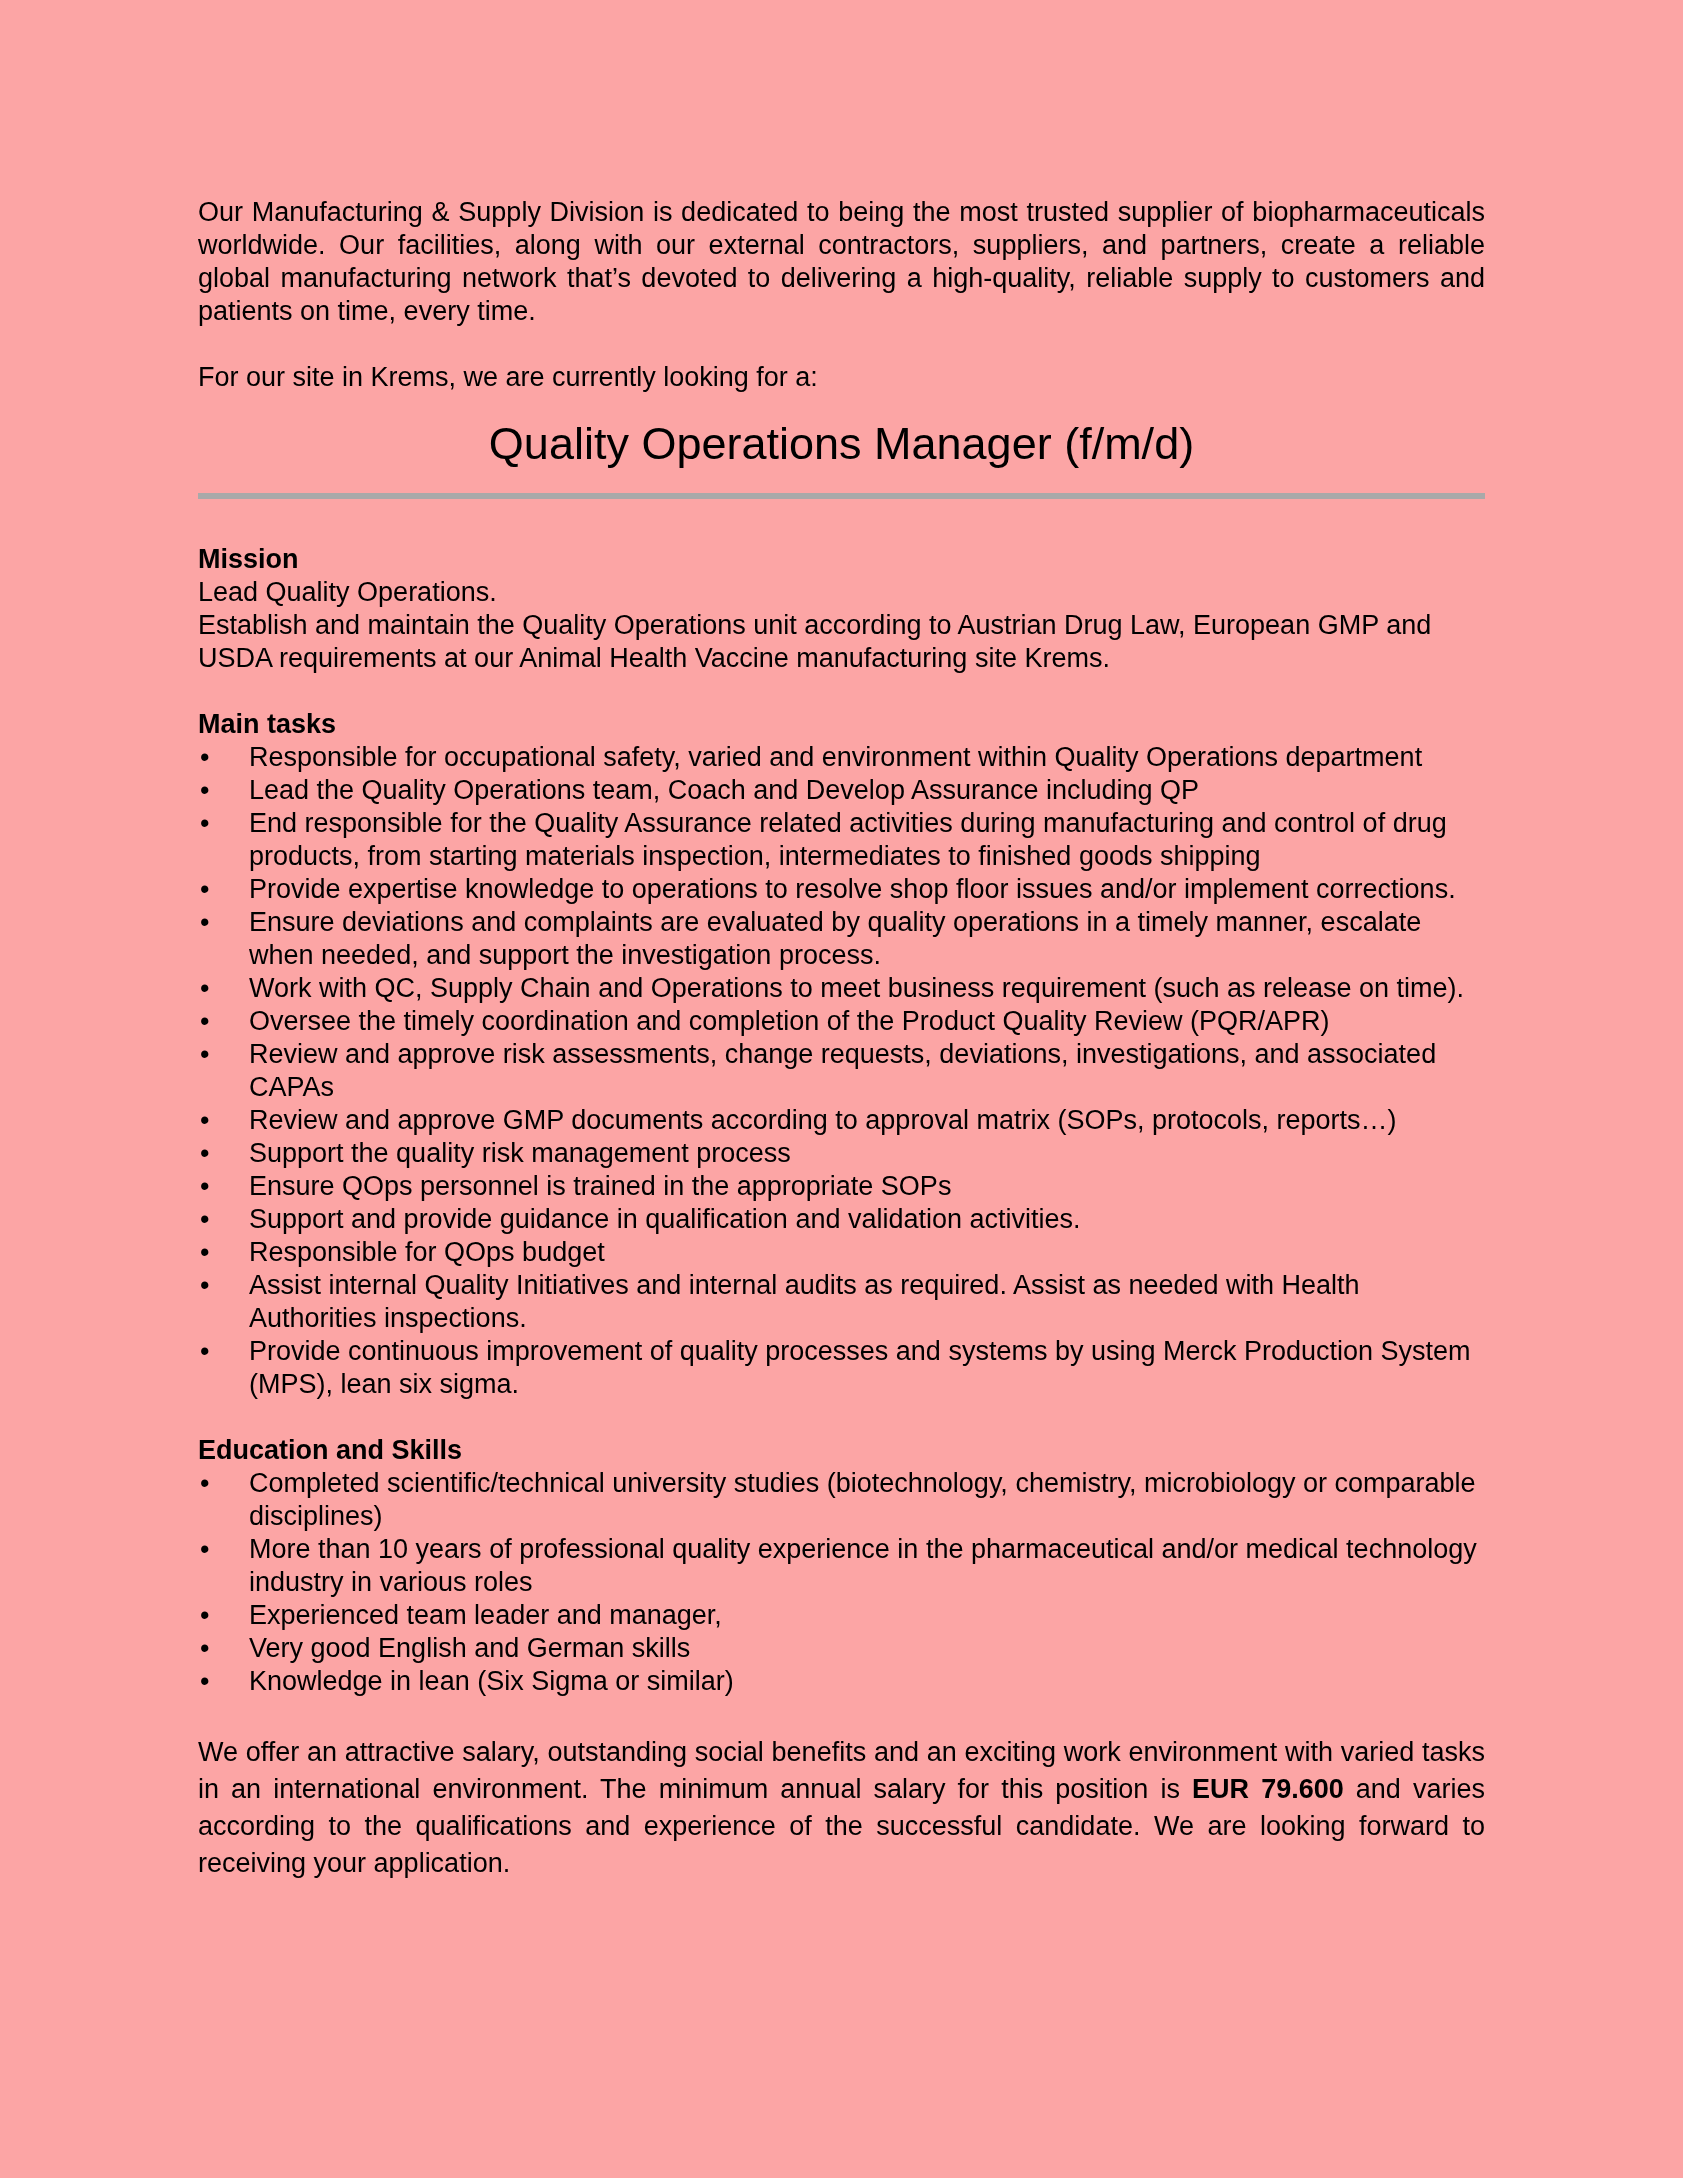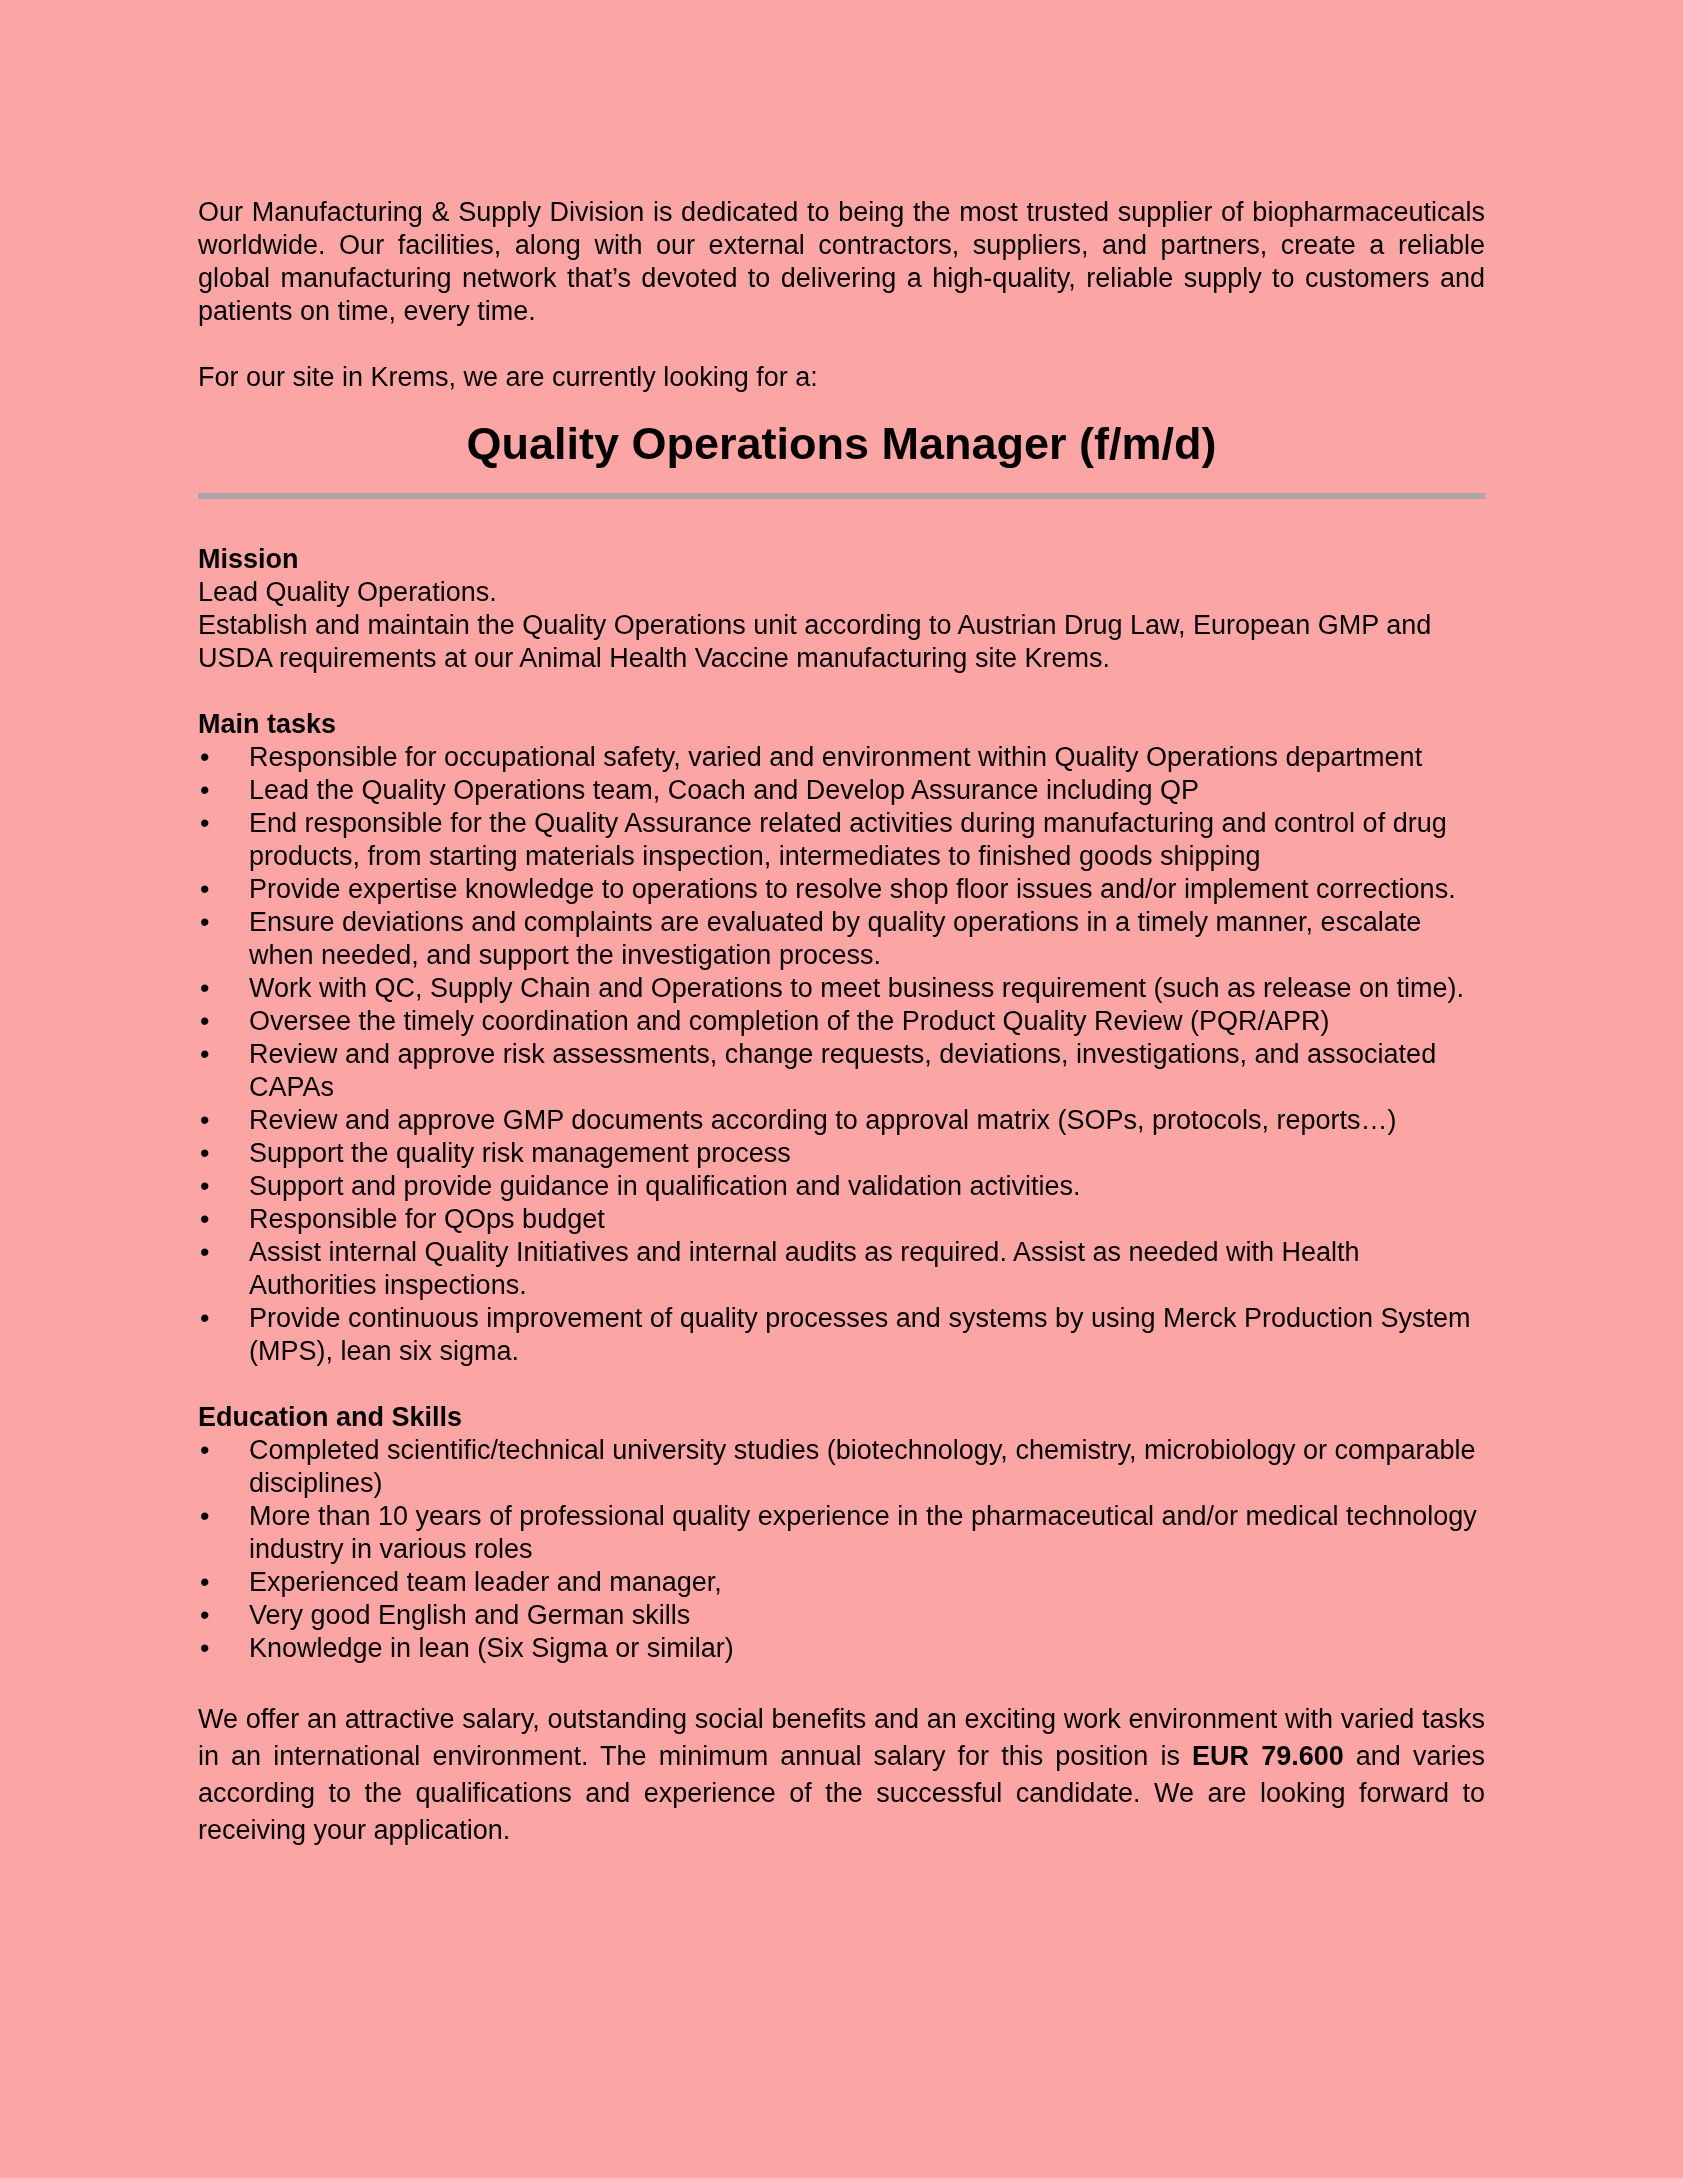--- a/index.html
+++ b/index.html
@@ -16,21 +16,21 @@
     color: #000000;
     overflow: hidden;
   }
   p { margin: 0; }
   .justify { text-align: justify; }
   .lead-in { margin-top: 33px; }
   .job-title {
     margin: 24px 0 0 0;
     font-size: 45px;
     line-height: 51px;
-    font-weight: bold;
+    font-weight: normal;
     text-align: center;
     letter-spacing: 0;
   }
   .divider {
     height: 6px;
     background: #a9a9a9;
     margin: 24px 0 44px 0;
   }
   .heading {
     font-weight: bold;
@@ -82,20 +82,21 @@
       <li>Responsible for occupational safety, varied and environment within Quality Operations department</li>
       <li>Lead the Quality Operations team, Coach and Develop Assurance including QP</li>
       <li>End responsible for the Quality Assurance related activities during manufacturing and control of drug products, from starting materials inspection, intermediates to finished goods shipping</li>
       <li>Provide expertise knowledge to operations to resolve shop floor issues and/or implement corrections.</li>
       <li>Ensure deviations and complaints are evaluated by quality operations in a timely manner, escalate when needed, and support the investigation process.</li>
       <li>Work with QC, Supply Chain and Operations to meet business requirement (such as release on time).</li>
       <li>Oversee the timely coordination and completion of the Product Quality Review (PQR/APR)</li>
       <li>Review and approve risk assessments, change requests, deviations, investigations, and associated CAPAs</li>
       <li>Review and approve GMP documents according to approval matrix (SOPs, protocols, reports…)</li>
       <li>Support the quality risk management process</li>
+      <li>Ensure QOps personnel is trained in the appropriate SOPs</li>
       <li>Support and provide guidance in qualification and validation activities.</li>
       <li>Responsible for QOps budget</li>
       <li>Assist internal Quality Initiatives and internal audits as required. Assist as needed with Health Authorities inspections.</li>
       <li>Provide continuous improvement of quality processes and systems by using Merck Production System (MPS), lean six sigma.</li>
     </ul>
   </section>
 
   <section>
     <p class="heading gap-above">Education and Skills</p>
     <ul class="bullets">

